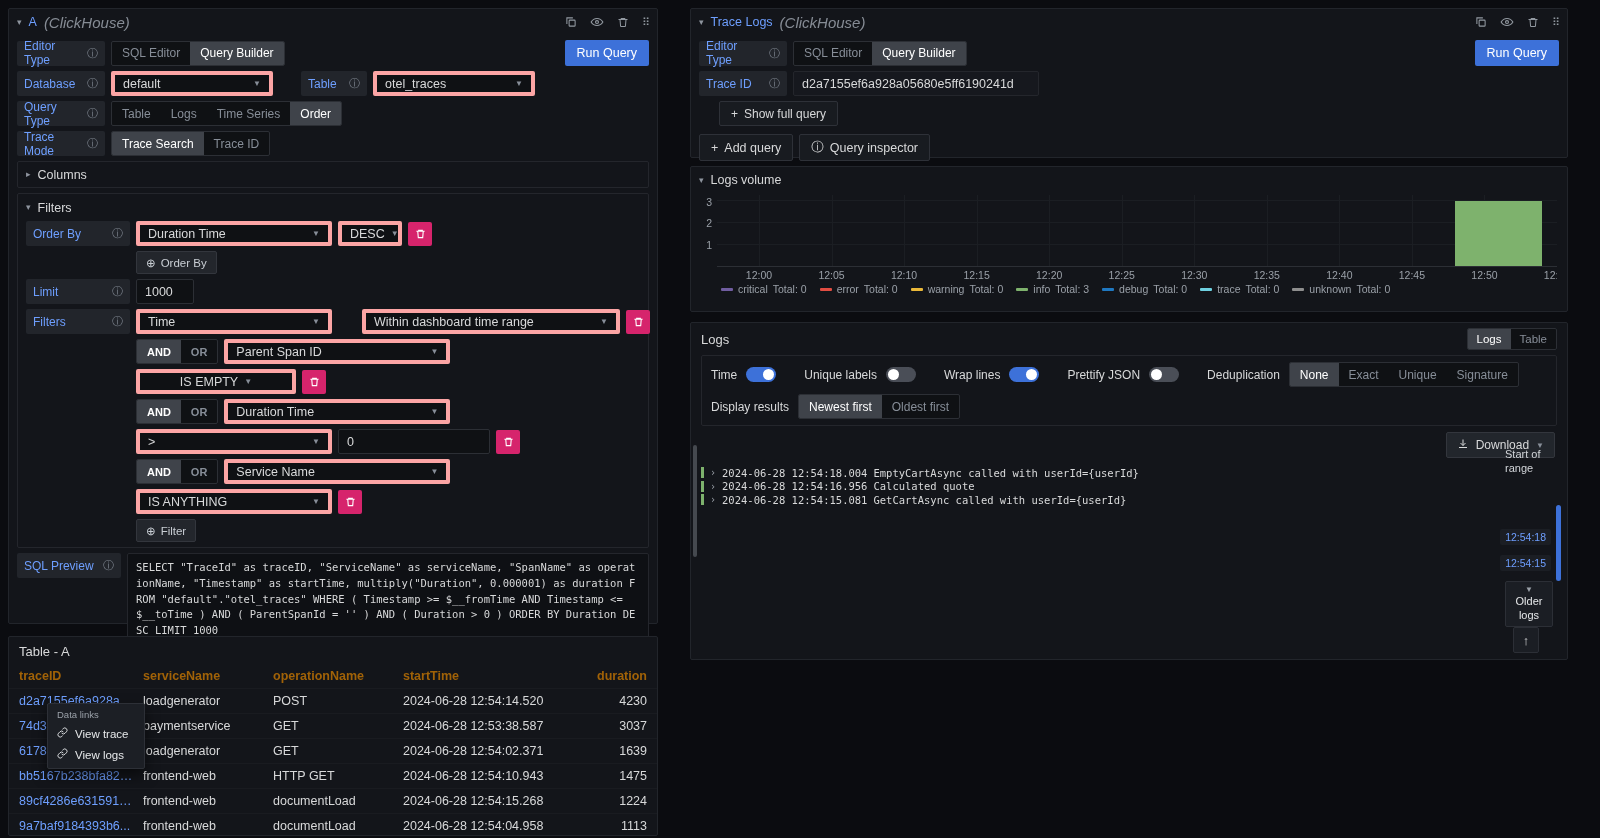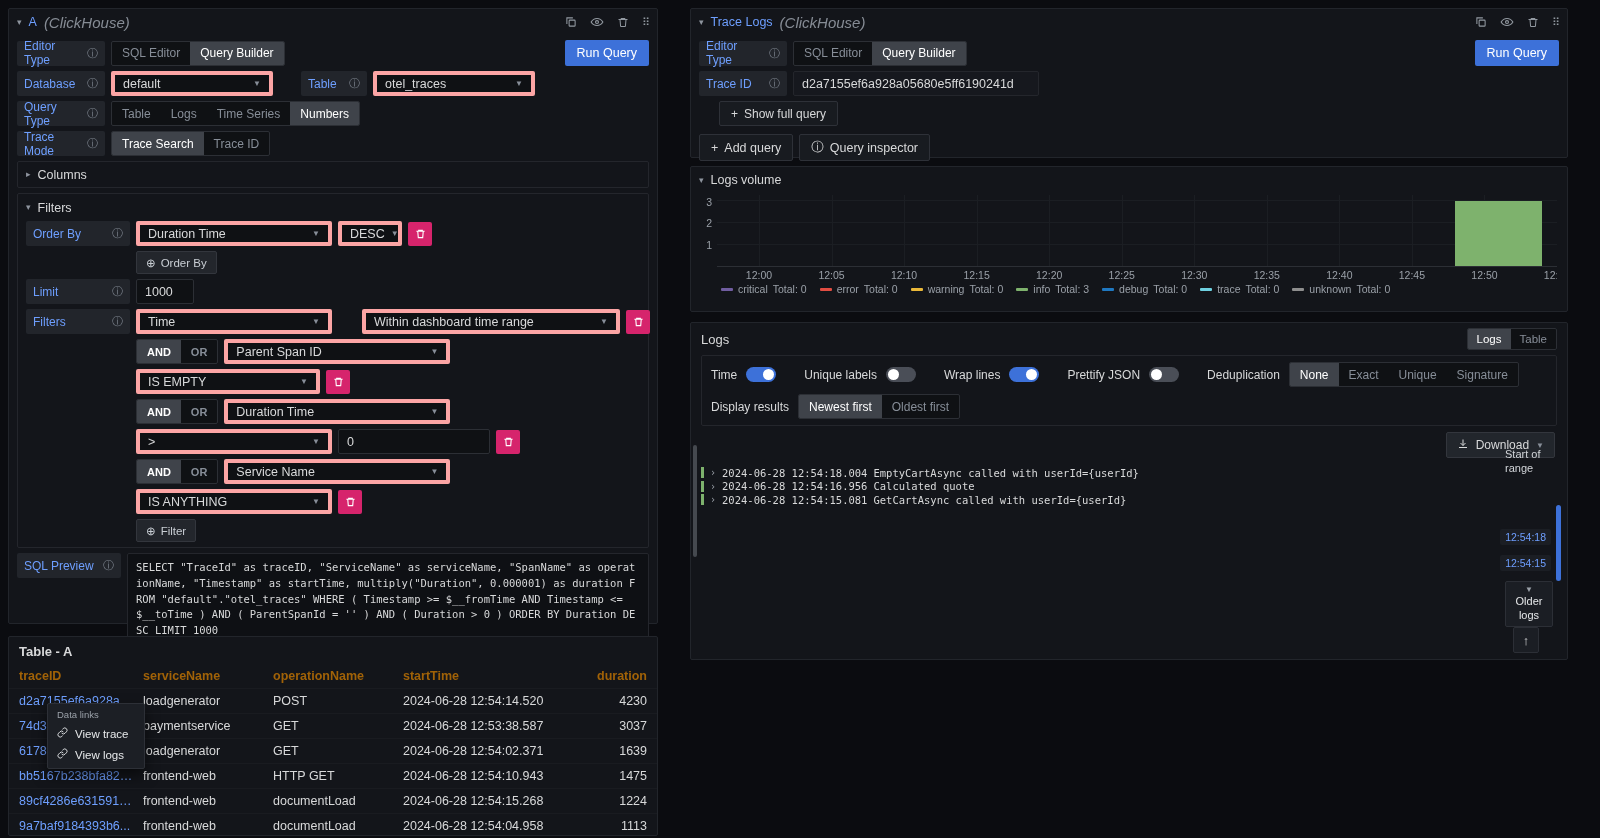--- a/index.html
+++ b/index.html
@@ -28,21 +28,21 @@
   .dd .caret{color:#878e98;font-size:8px;}
   .inp{height:25px;background:#0f1114;border:1px solid #2c2f35;border-radius:2px;color:#d8d9da;font-size:12.5px;padding:0 8px;font-family:inherit;}
   .trash{width:24px;height:24px;border:none;border-radius:2px;background:#d6246c;display:flex;align-items:center;justify-content:center;cursor:pointer;flex:none;}
   .sbtn{height:23px;padding:0 9px;background:#23262c;border:1px solid #33363d;border-radius:2px;color:#c9ced4;font-size:11.5px;display:inline-flex;align-items:center;gap:5px;font-family:inherit;cursor:pointer;}
   .btn{height:27px;padding:0 11px;background:#181b20;border:1px solid #2e3138;border-radius:2px;color:#d8d9da;font-size:12.5px;display:inline-flex;align-items:center;gap:6px;font-family:inherit;cursor:pointer;}
   .section{border:1px solid #24262c;border-radius:2px;padding:5px 8px;display:flex;flex-direction:column;gap:5px;}
   .sechead{display:flex;align-items:center;gap:7px;font-size:12.5px;font-weight:500;color:#d8d9da;height:17px;cursor:pointer;}
   .indent{margin-left:110px;}
   .sql{flex:1;background:#0e1014;border:1px solid #24262c;border-radius:2px;padding:6px 8px;font-family:"DejaVu Sans Mono",monospace;font-size:10.5px;line-height:1.5;color:#d8d9da;white-space:pre-wrap;word-break:break-all;}
   
-  .tbl-title{font-size:13px;font-weight:700;padding:7px 10px 5px;}
+  .tbl-title{font-size:13px;font-weight:400;padding:7px 10px 5px;}
   .thead,.trow{display:flex;padding:0 10px;align-items:center;}
   .thead{height:24px;}
   .trow{height:25px;border-top:1px solid #191b20;}
   .tcell{font-size:12.5px;overflow:hidden;white-space:nowrap;}
   .thead .tcell{color:#a16207;font-weight:700;}
   .c0{width:124px;padding-right:10px;} .c1{width:130px;} .c2{width:130px;} .c3{width:172px;} .c4{flex:1;text-align:right;}
   .link{color:#6e9fff;text-overflow:ellipsis;cursor:pointer;}
   .ctxmenu{position:absolute;left:38px;top:66px;width:98px;background:#1c1f25;border:1px solid #2d3037;border-radius:2px;box-shadow:0 6px 14px rgba(0,0,0,.55);z-index:5;padding:3px 0;}
   .ctxhead{font-size:9.5px;color:#9aa0a8;padding:2px 9px 3px;}
   .ctxitem{display:flex;align-items:center;gap:7px;padding:4px 9px;font-size:11.5px;color:#e6e8ea;cursor:pointer;}
@@ -147,21 +147,21 @@
     </div>
     <div class="frow">
       <div class="chip w88">
           <span>Query Type</span>
           <span class="info">ⓘ</span>
         </div>
       <div class="rgroup">
         <span class="ropt">Table</span>
         <span class="ropt">Logs</span>
         <span class="ropt">Time Series</span>
-        <span class="ropt active">Numbers</span>
+        <span class="ropt active">Order</span>
       </div>
     </div>
     <div class="frow">
       <div class="chip w88">
           <span>Trace Mode</span>
           <span class="info">ⓘ</span>
         </div>
       <div class="rgroup">
         <span class="ropt active">Trace Search</span>
         <span class="ropt">Trace ID</span>
@@ -233,21 +233,21 @@
         <div class="rgroup andor">
           <span class="ropt active">AND</span>
           <span class="ropt">OR</span>
         </div>
         <div class="dd" style="width:226px;">
             <span>Parent Span ID</span>
             <span class="caret">▼</span>
           </div>
       </div>
       <div class="frow indent">
-        <div class="dd" style="width:184px;">
+        <div class="dd" style="width:160px;justify-content:center;">
             <span>IS EMPTY</span>
             <span class="caret">▼</span>
           </div>
         <button class="trash">
             <svg width="11" height="12" viewBox="0 0 24 24" fill="none" stroke="#fff" stroke-width="2.4">
               <path d="M3 6h18M8 6V4h8v2M6 6l1.2 14h9.6L18 6"></path>
             </svg>
           </button>
       </div>
       <div class="frow indent">

